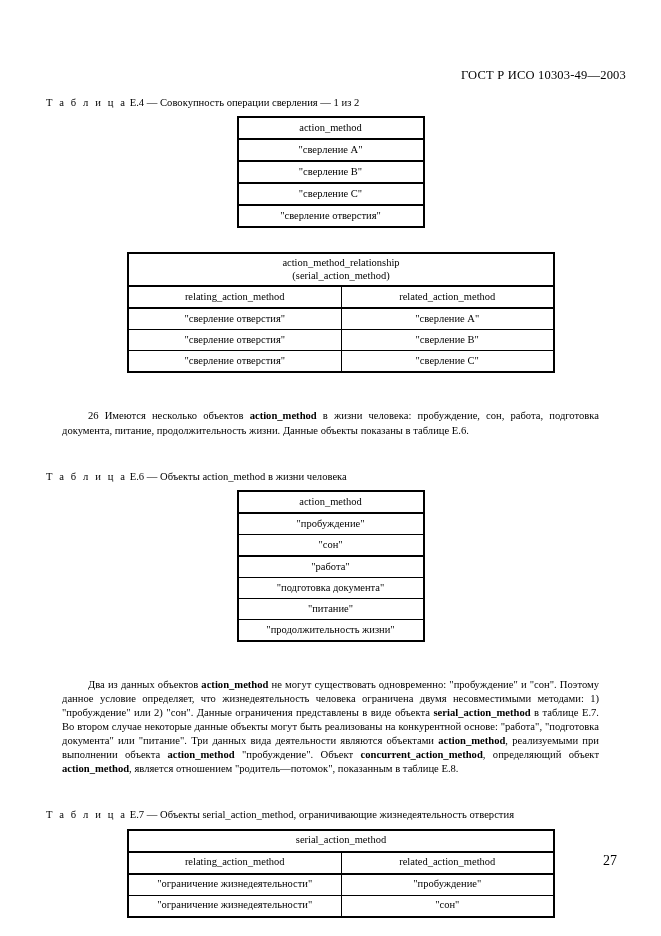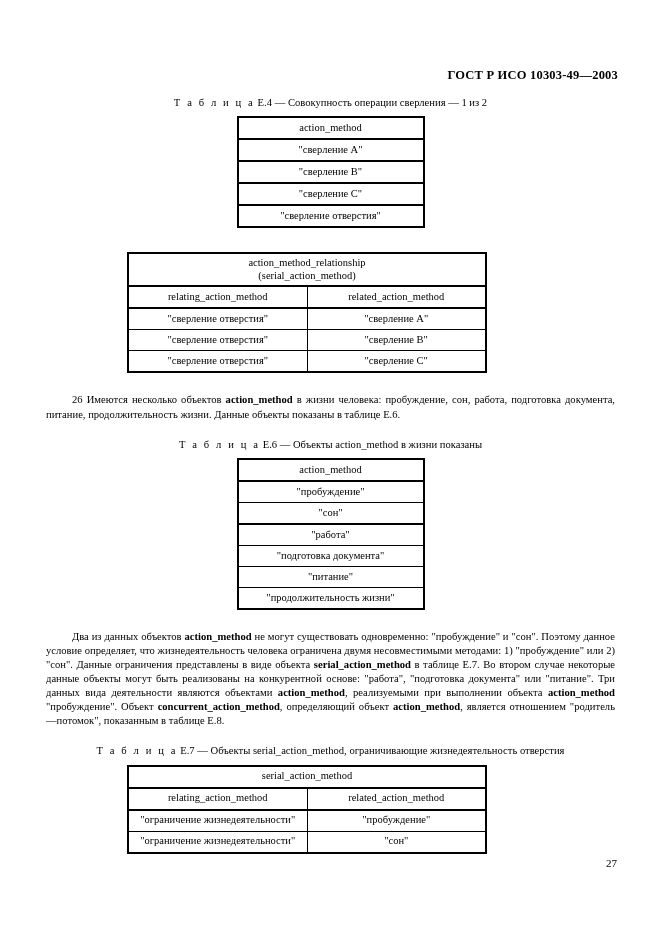--- a/index.html
+++ b/index.html
@@ -19,47 +19,46 @@
     position: absolute;
     left: 0; top: 0;
     width: 661px;
     height: 936px;
     padding: 0;
   }
   
   .doc-header {
     position: absolute;
     top: 68px;
-    right: 43px;
+    right: 35px;
     font-size: 12.5px;
-    font-weight: bold;
+    font-weight: normal;
     letter-spacing: 0.2px;
     white-space: nowrap;
   }
   
   .content {
     position: absolute;
     left: 46px;
     top: 96px;
     width: 569px;
   }
   .caption {
     font-size: 10.6px;
     line-height: 1.25;
     margin: 0 0 7px 0;
     white-space: nowrap;
-    text-align: center;
   }
   .caption .sp {
     letter-spacing: 2.1px;
   }
   p.para {
     font-size: 10.6px;
     line-height: 1.33;
-    margin: 0;
+    margin: 16px;
     text-align: justify;
     text-indent: 26px;
     hyphens: manual;
   }
   p.para b { font-weight: bold; }
 
   
   table.gtable {
     border-collapse: collapse;
     font-size: 10.5px;
@@ -74,41 +73,41 @@
   }
   table.gtable .thick-b   { border-bottom-width: 2px; }
 
   .t-narrow {
     width: 188px;
     margin: 0 auto;
   }
   .t-narrow td { height: 14px; }
 
   .t-wide {
-    width: 360px;
+    width: 428px;
     margin-left: 81px;
   }
   .t-wide td { width: 50%; height: 14px; }
 
   
   table.gtable {
     outline: none;
   }
   .frame {
     border: 2px solid #000;
   }
   .gap-m  { height: 16px; }
   .gap-l  { height: 20px; }
   .gap-xl { height: 24px; }
 
   .pageno {
     position: absolute;
     right: 44px;
     bottom: 67px;
-    font-size: 11px;
+    font-size: 14px;
   }
 </style>
 </head>
 <body>
 
 <div class="page">
 
   <div class="doc-header">ГОСТ Р ИСО 10303-49—2003</div>
 
   <div class="content">
@@ -164,21 +163,21 @@
       </tr>
     </tbody>
       </table>
 
     <div class="gap-l"></div>
 
     <p class="para"><span>26</span><span> Имеются несколько объектов </span><b>action_method</b><span> в жизни человека: пробуждение, сон, работа, подготовка документа, питание, продолжительность жизни. Данные объекты показаны в таблице Е.6.</span></p>
 
     <div class="gap-m"></div>
 
-    <div class="caption"><span class="sp">Т а б л и ц а</span> <span>Е.6 — Объекты action_method в жизни показаны</span></div>
+    <div class="caption"><span class="sp">Т а б л и ц а</span> <span>Е.6 — Объекты action_method в жизни человека</span></div>
 
     <table class="gtable t-narrow frame">
       <tbody>
           <tr>
         <td class="thick-b">action_method</td>
       </tr>
       <tr>
         <td>"пробуждение"</td>
       </tr>
       <tr>

